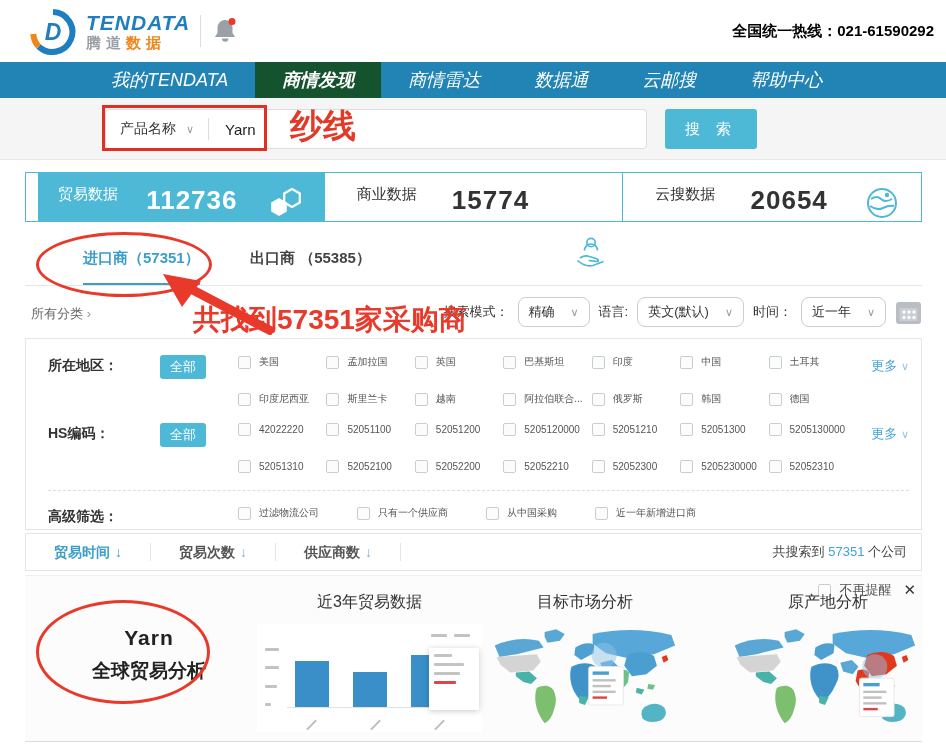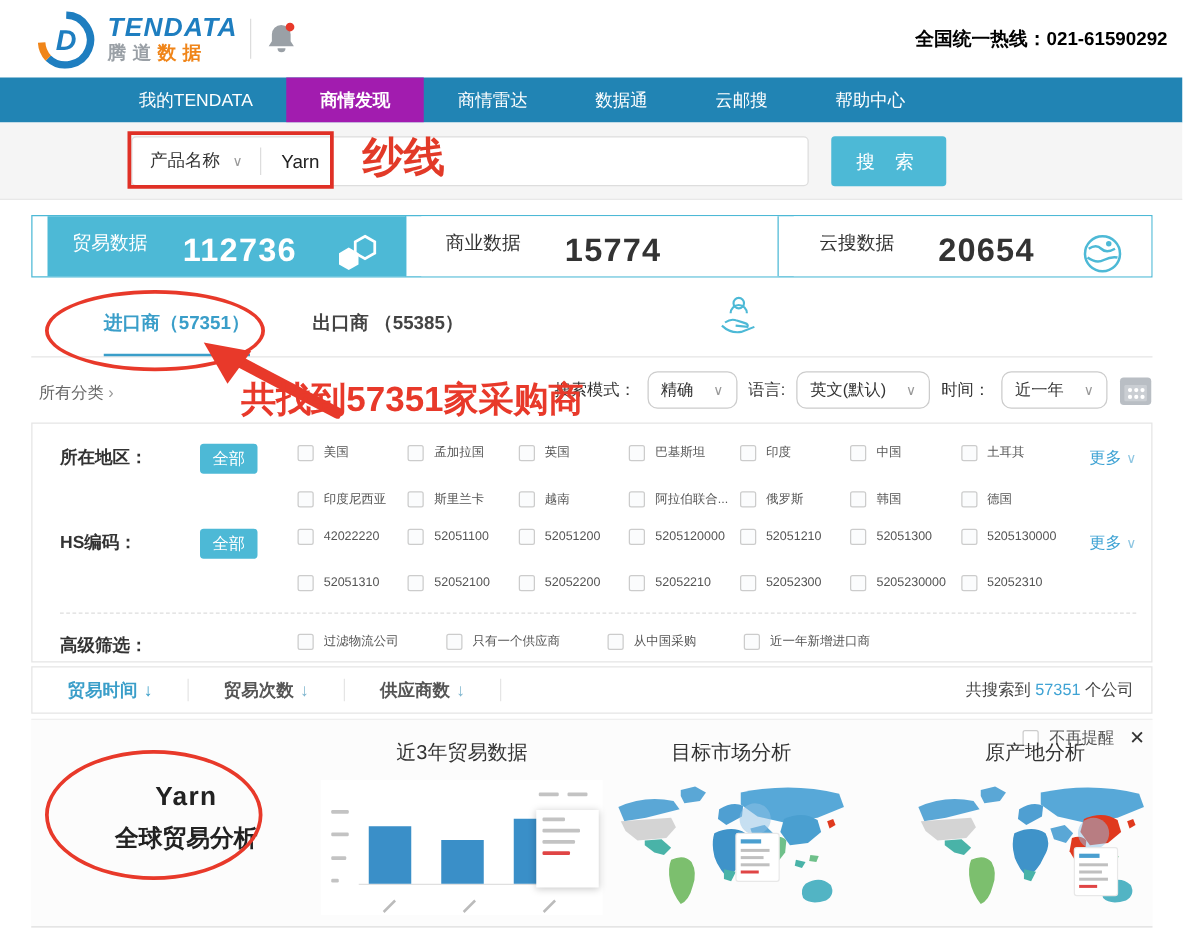--- a/index.html
+++ b/index.html
@@ -12,22 +12,22 @@
   .logo-mark { width:46px; height:46px; }
   .logo-en { font-size:21px; font-weight:bold; font-style:italic; color:#1e7ec0; letter-spacing:1px; line-height:22px; }
   .logo-cn { font-size:15px; letter-spacing:5px; font-weight:bold; line-height:18px; }
   .logo-cn .g1 { color:#9aa0a6; } .logo-cn .g2 { color:#f08519; }
   .hdr-sep { position:absolute; left:200px; top:15px; width:1px; height:32px; background:#ddd; }
   .bell-wrap { position:absolute; left:214px; top:17px; cursor:pointer; }
   .hotline { position:absolute; right:12px; top:22px; font-size:15px; font-weight:bold; color:#000000; }
 
   
   .nav { position:absolute; left:0; top:62px; width:946px; height:36px; background:#2184b4; display:flex; padding-left:84px; }
-  .nav-item { color:#fff; font-size:14px; line-height:36px; padding:0 27px; cursor:pointer; white-space:nowrap; }
-  .nav-item.active { background:#a21caf; font-weight:bold; }
+  .nav-item { color:#fff; font-size:18px; line-height:36px; padding:0 27px; cursor:pointer; white-space:nowrap;font-style:italic; }
+  .nav-item.active { background:#14532d; font-weight:bold; }
 
   
   .search-strip { position:absolute; left:0; top:98px; width:946px; height:62px; background:#f5f5f5; border-bottom:1px solid #e8e8e8; }
   .search-box { position:absolute; left:105px; top:11px; width:542px; height:40px; background:#fff; border:1px solid #ddd; border-radius:4px; display:flex; align-items:center; }
   .search-cat { display:flex; align-items:center; gap:10px; padding:0 14px; font-size:14px; color:#333; cursor:pointer; }
   .chev { color:#999; font-size:11px; }
   .search-div { width:1px; height:22px; background:#ddd; }
   .search-input { border:none; outline:none; font-size:15px; color:#222; padding:0 16px; width:130px; background:transparent; }
   .search-btn { position:absolute; left:665px; top:11px; width:92px; height:40px; background:#4db9d6; color:#fff; border:none; border-radius:3px; font-size:15px; letter-spacing:6px; cursor:pointer; font-family:inherit; }
 

